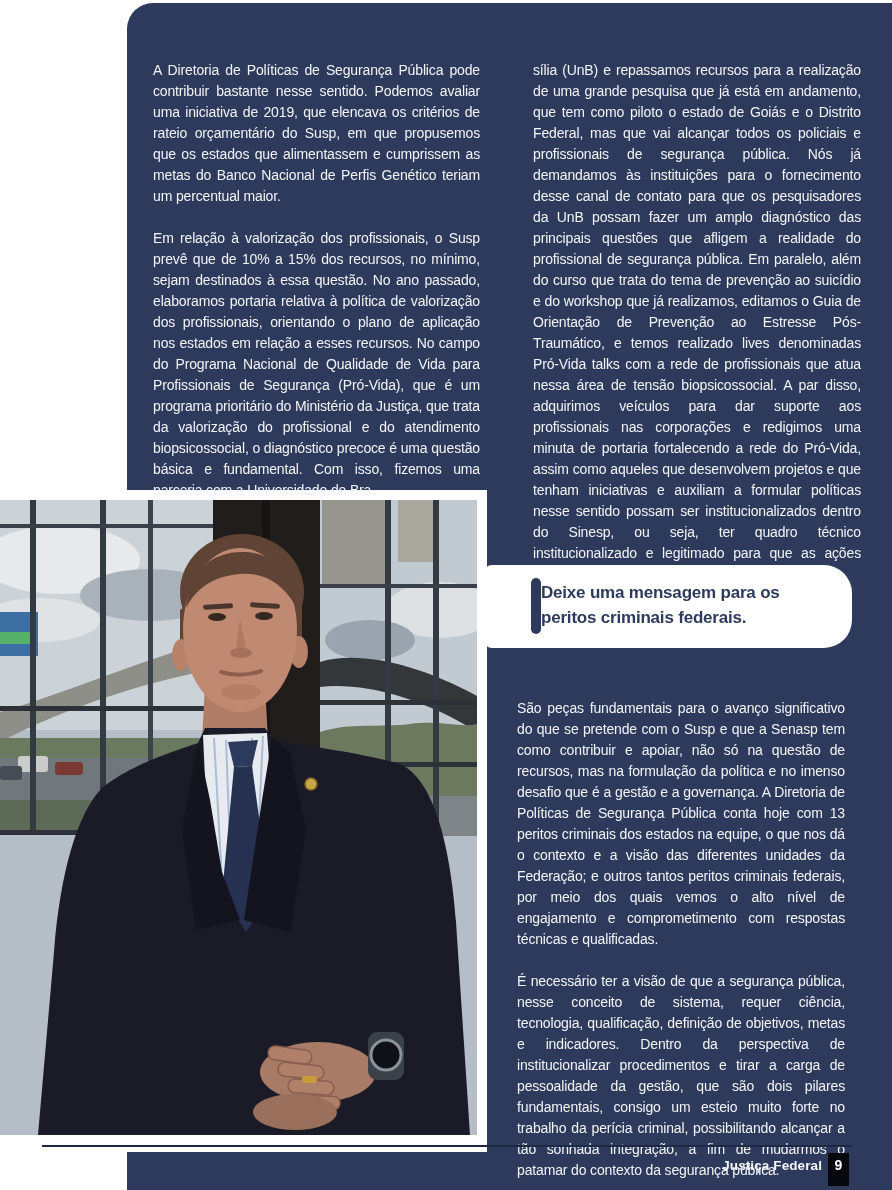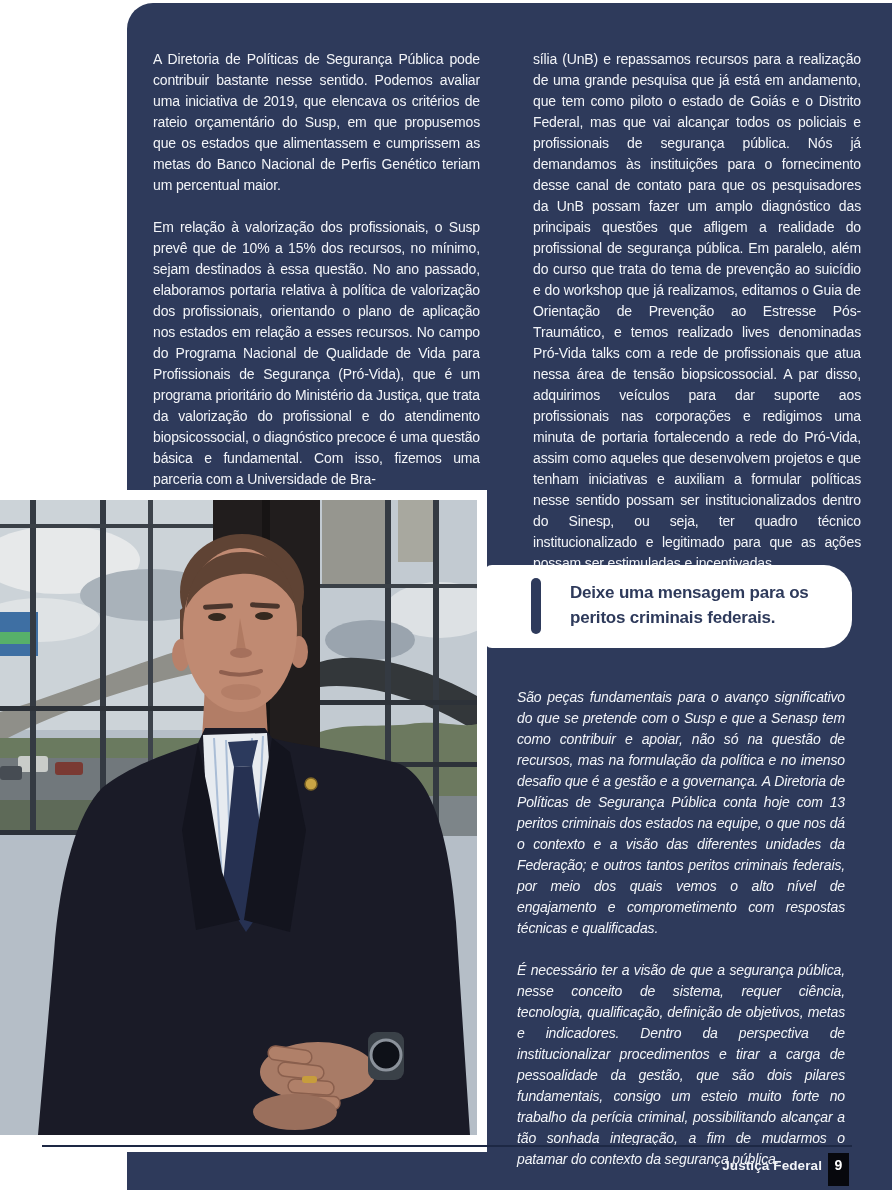--- a/index.html
+++ b/index.html
@@ -19,36 +19,36 @@
   }
   .footer-bar{
     position:absolute;left:127px;top:1152px;width:765px;height:38px;
     background:#2e3a5b;
   }
   
   .textcol{
     position:absolute;color:#f2f4f8;font-size:14px;line-height:21px;
     letter-spacing:-0.15px;text-align:justify;hyphens:auto;
   }
-  .textcol p{margin:5px 0 21px 0;}
+  .textcol p{margin:16px 0 21px 0;}
   .textcol p:last-child{margin-bottom:0;}
   #col1{left:153px;top:44px;width:327px;}
   #col2a{left:533px;top:44px;width:328px;}
-  #col2b{left:517px;top:682px;width:328px;font-style:italic;}
+  #col2b{left:517px;top:682px;width:328px;}
   
   .quote-box{
     position:absolute;left:484px;top:565px;width:368px;height:83px;
     background:#ffffff;border-radius:8px 28px 28px 8px;
   }
   .quote-bar{
     position:absolute;left:47px;top:13px;width:10px;height:56px;
     background:#2e3a5b;border-radius:5px;
   }
   .quote-text{
-    position:absolute;left:86px;top:15px;width:250px;
+    position:absolute;left:57px;top:15px;width:250px;
     color:#2e3a5b;font-size:17px;font-weight:bold;line-height:25px;
     letter-spacing:-0.2px;
   }
   
   .photo{
     position:absolute;left:0;top:500px;width:477px;height:635px;
   }
   .photo svg{display:block;width:477px;height:635px;}
   
   .footer-rule{

